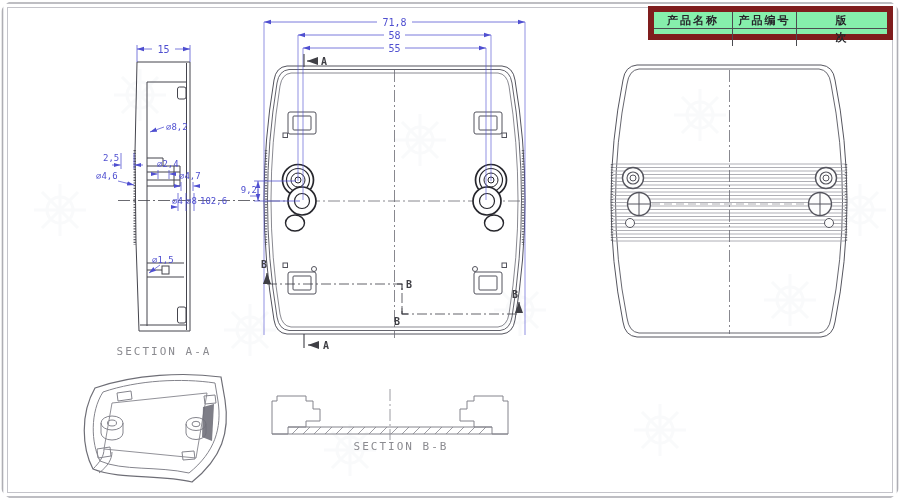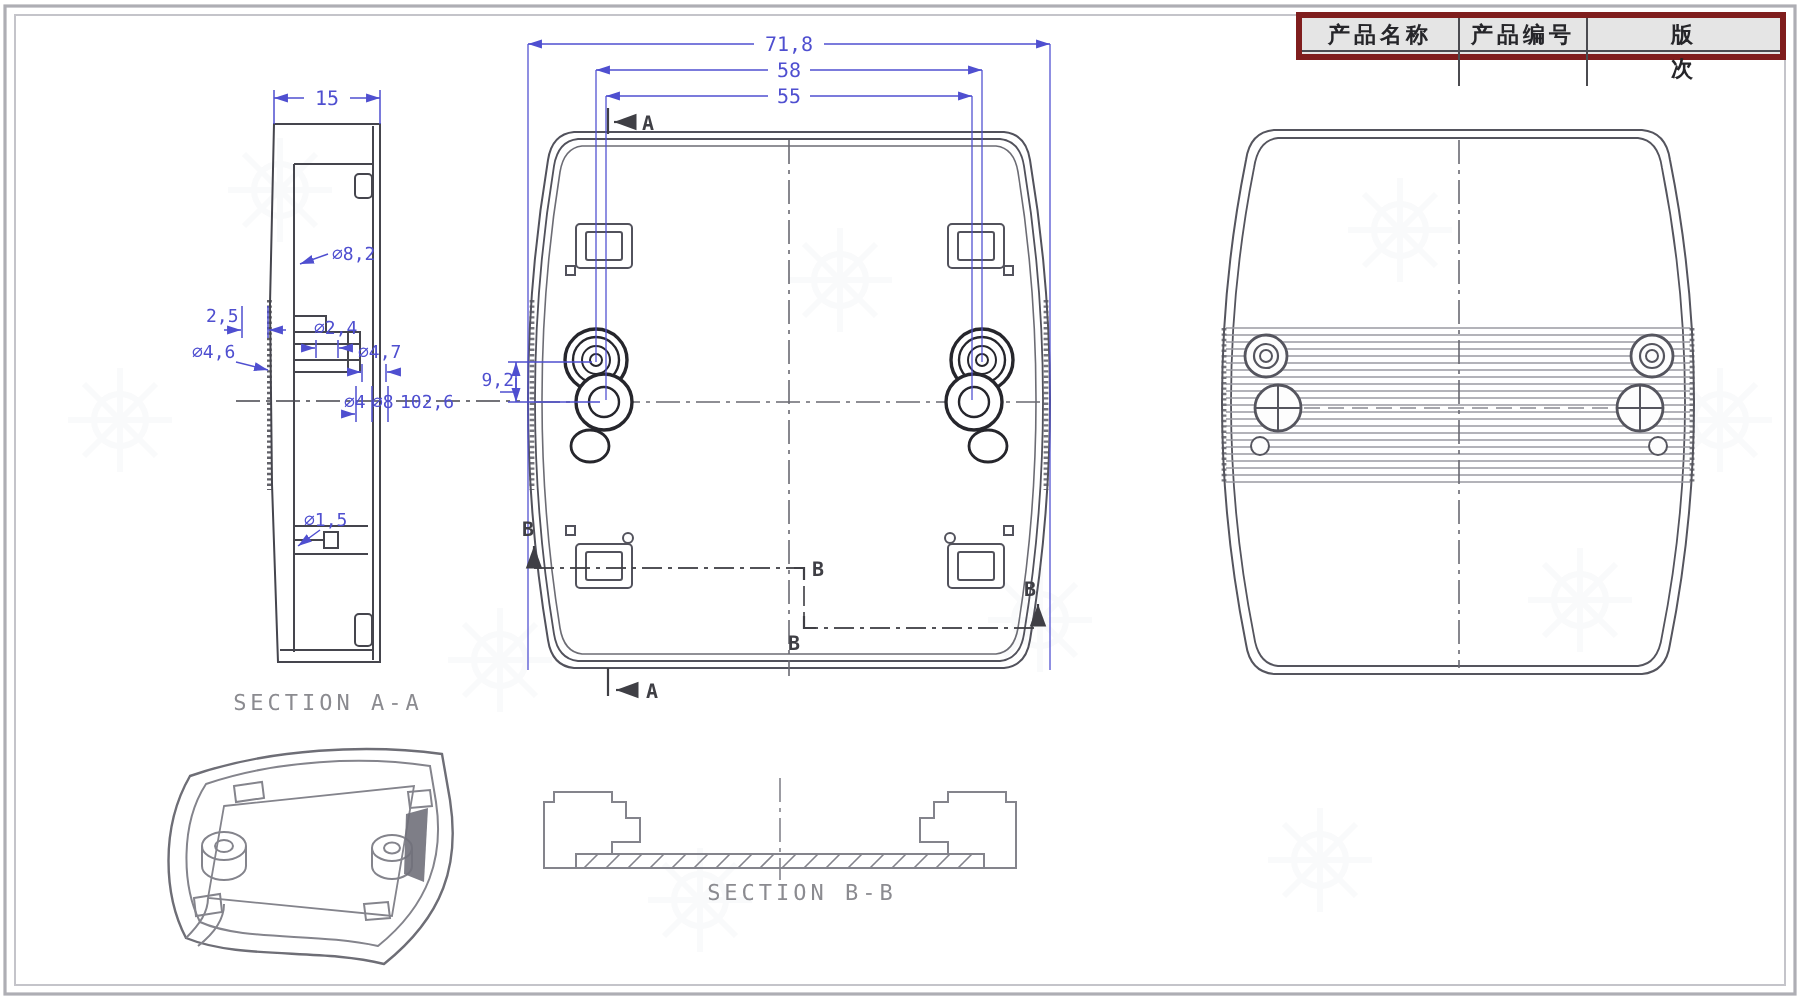--- a/index.html
+++ b/index.html
@@ -1,26 +1,26 @@
 <!DOCTYPE html>
 <html><head>
 <meta charset="utf-8">
 <style>
   html,body{margin:0;padding:0;background:#fff;}
   .canvas{position:relative;width:900px;height:500px;background:#ffffff;overflow:hidden;
-          font-family:"Liberation Sans",sans-serif;}
+          font-family:"Liberation Sans",sans-serif;border-radius:17px;}
   svg{position:absolute;left:0;top:0;}
   svg text{font-family:"DejaVu Sans Mono",monospace;}
   .dim{font-size:9px;fill:#4f4fd0;}
   .dimL{font-size:10px;fill:#4f4fd0;}
   .sec{font-size:11px;fill:#8b8b90;letter-spacing:2px;}
   .mk{font-size:10px;fill:#3f3f45;font-weight:bold;}
-  .title-block{position:absolute;left:648px;top:6px;width:245px;height:24px;
+  .title-block{position:absolute;left:648px;top:6px;width:245px;height:34px;
     display:grid;grid-template-columns:79px 64px 1fr;grid-template-rows:17px 17px;
-    border:3px solid #7f1d1d;box-sizing:border-box;background:#e5e5e5;}
+    border:6px solid #7f1d1d;box-sizing:border-box;background:#86efac;}
   .tb-cell{border-right:1px solid #4b4b50;border-bottom:1px solid #4b4b50;
     display:flex;align-items:center;justify-content:center;
     font-size:11px;font-weight:600;color:#26262a;letter-spacing:2px;box-sizing:border-box;}
   .tb-cell:nth-child(3n){border-right:none;}
   .tb-cell:nth-child(n+4){border-bottom:none;}
 </style>
 </head>
 <body>
 
 <div class="canvas">

